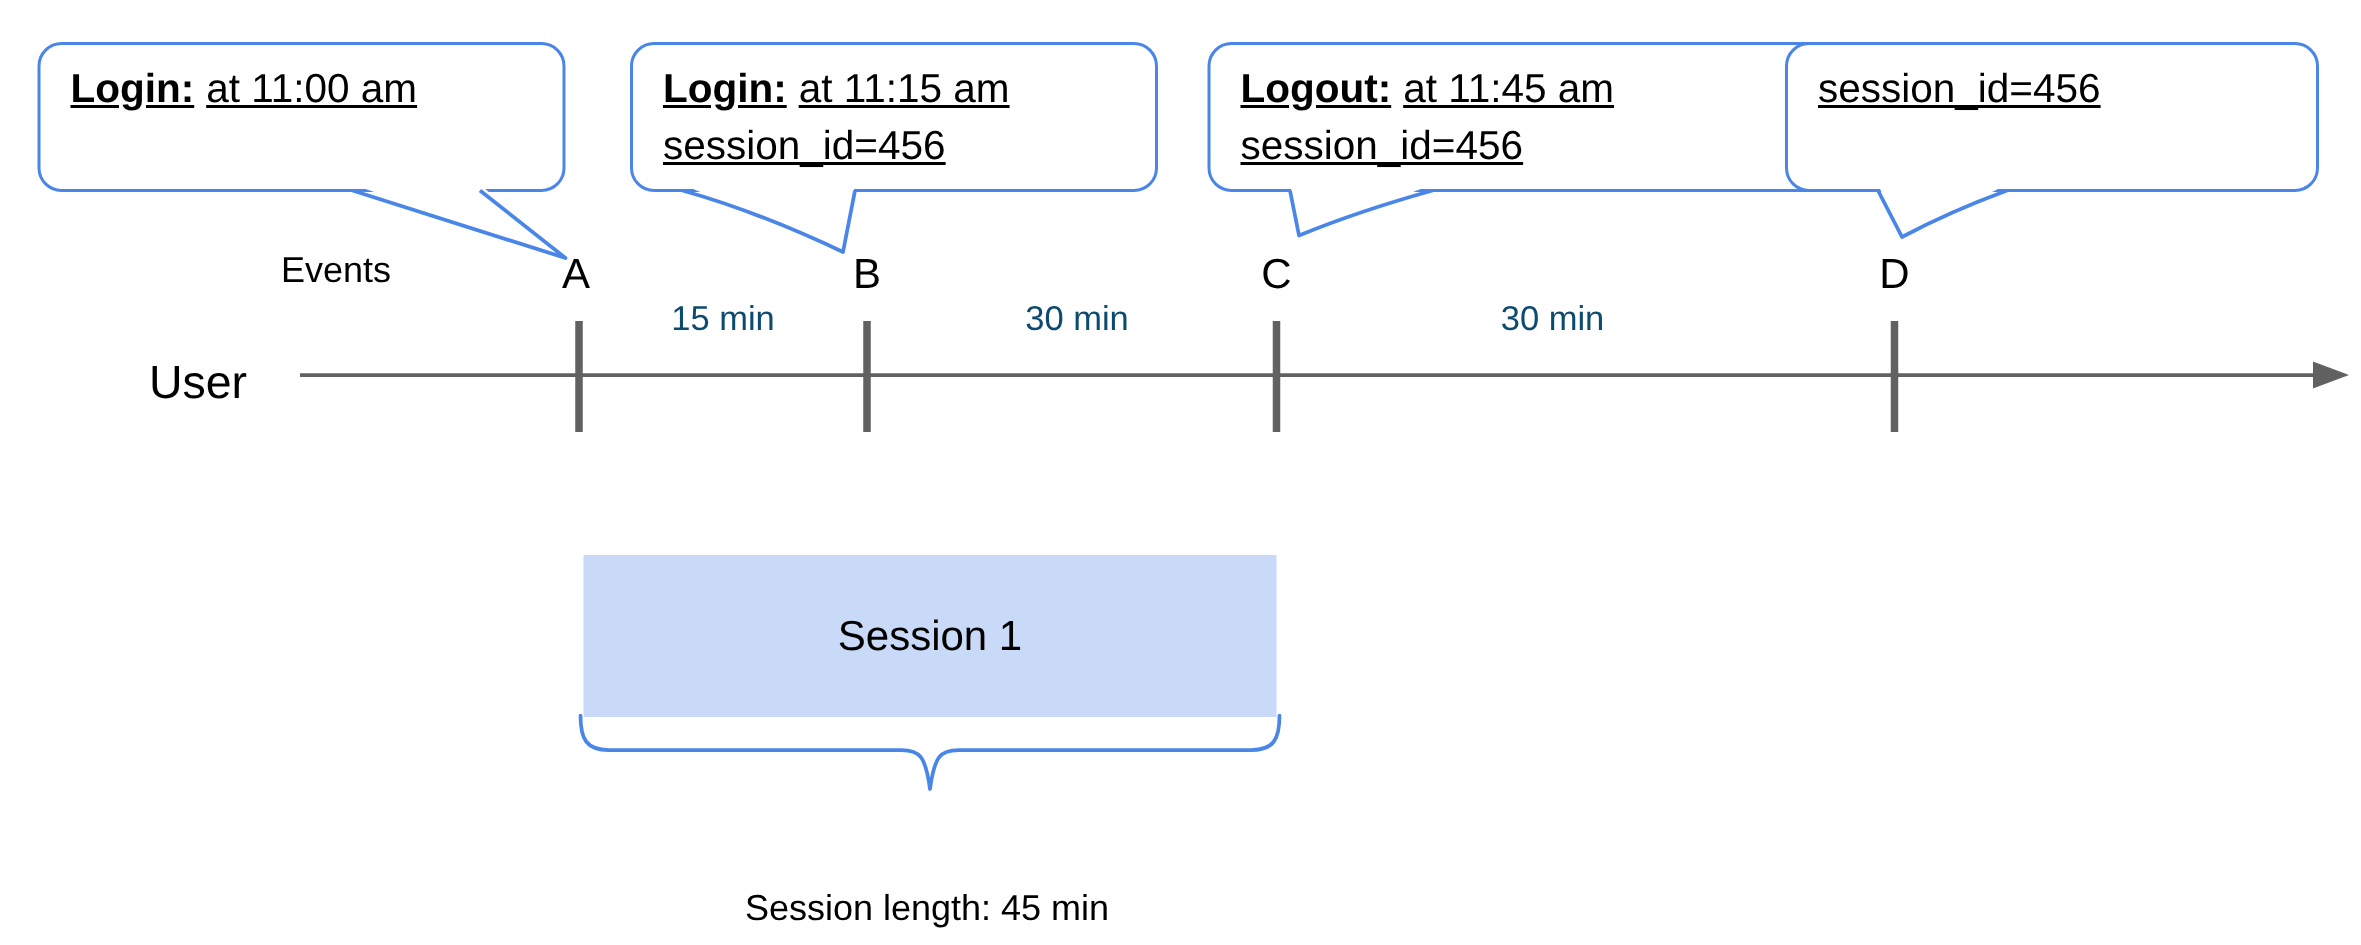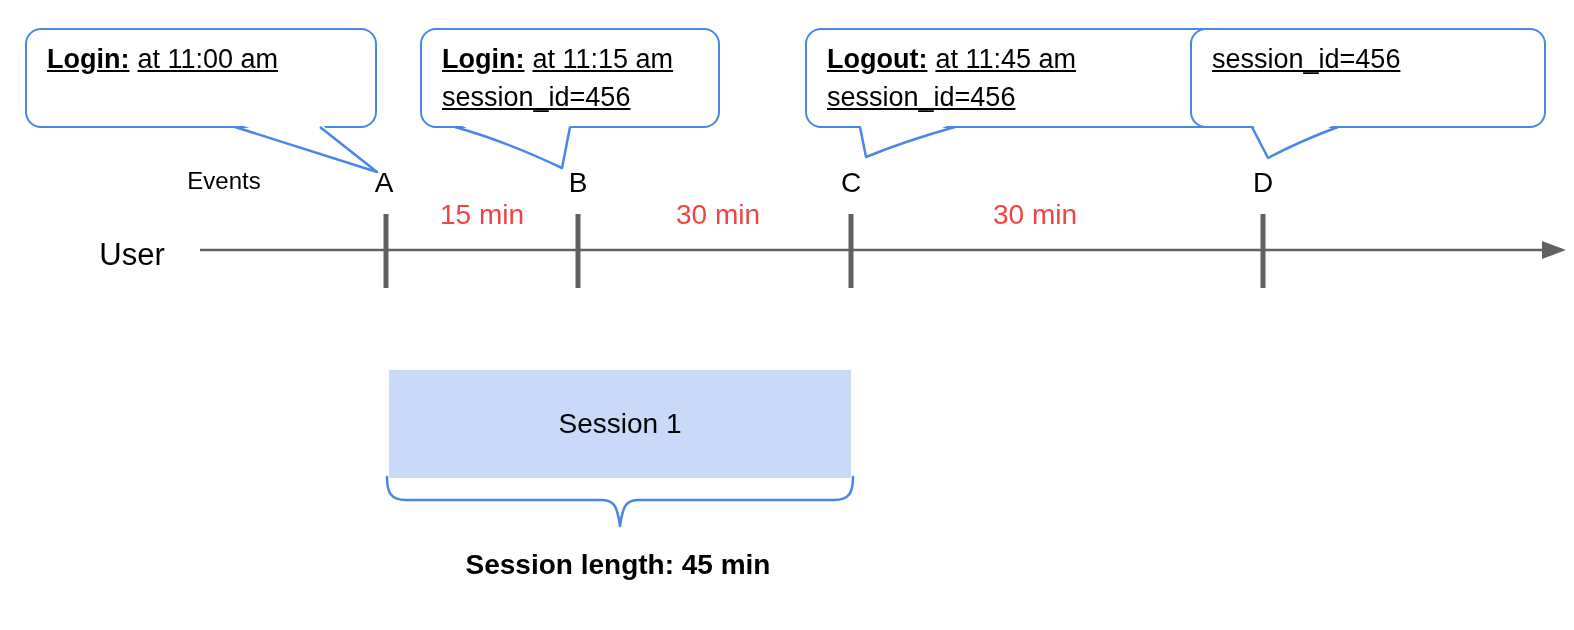--- a/index.html
+++ b/index.html
@@ -13,39 +13,39 @@
     padding:10px 18px 0 20px;z-index:2;text-decoration:underline;
   }
   .callout .line{font-size:27px;line-height:38px;white-space:nowrap;}
   .callout .evt{font-weight:bold;}
   .callout .time{margin-left:8px;}
   svg.overlay{position:absolute;left:0;top:0;z-index:3;pointer-events:none;}
   .lbl{position:absolute;white-space:nowrap;}
   .center{transform:translateX(-50%);}
   .events-label{font-size:24px;}
   .mark-letter{font-size:28px;}
-  .interval-label{font-size:28px;color:#ef4444;}
+  .interval-label{font-size:23px;color:#0c4a6e;}
   .user-label{font-size:31px;}
   .session-box{
     position:absolute;left:389px;top:370px;width:462px;height:108px;
     background:#c9daf8;display:flex;align-items:center;justify-content:center;
     z-index:1;
   }
   .session-box .session-label{font-size:28px;}
-  .session-length{font-size:28px;top:549px;left:618px;font-weight:bold;}
+  .session-length{font-size:24px;top:592px;left:618px;}
 </style>
 </head>
 <body>
 
 <div class="stage">
 
   <div class="callout" style="left:25px;width:352px;">
     <div class="line"><span class="evt">Login:</span><span class="time">at 11:00 am</span></div>
   </div>
-  <div class="callout" style="left:420px;width:300px;">
+  <div class="callout" style="left:420px;width:352px;">
     <div class="line"><span class="evt">Login:</span><span class="time">at 11:15 am</span></div>
     <div class="line">session_id=456</div>
   </div>
   <div class="callout" style="left:805px;width:425px;">
     <div class="line"><span class="evt">Logout:</span><span class="time">at 11:45 am</span></div>
     <div class="line">session_id=456</div>
   </div>
   <div class="callout" style="left:1190px;width:356px;">
     <div class="line">session_id=456</div>
   </div>

